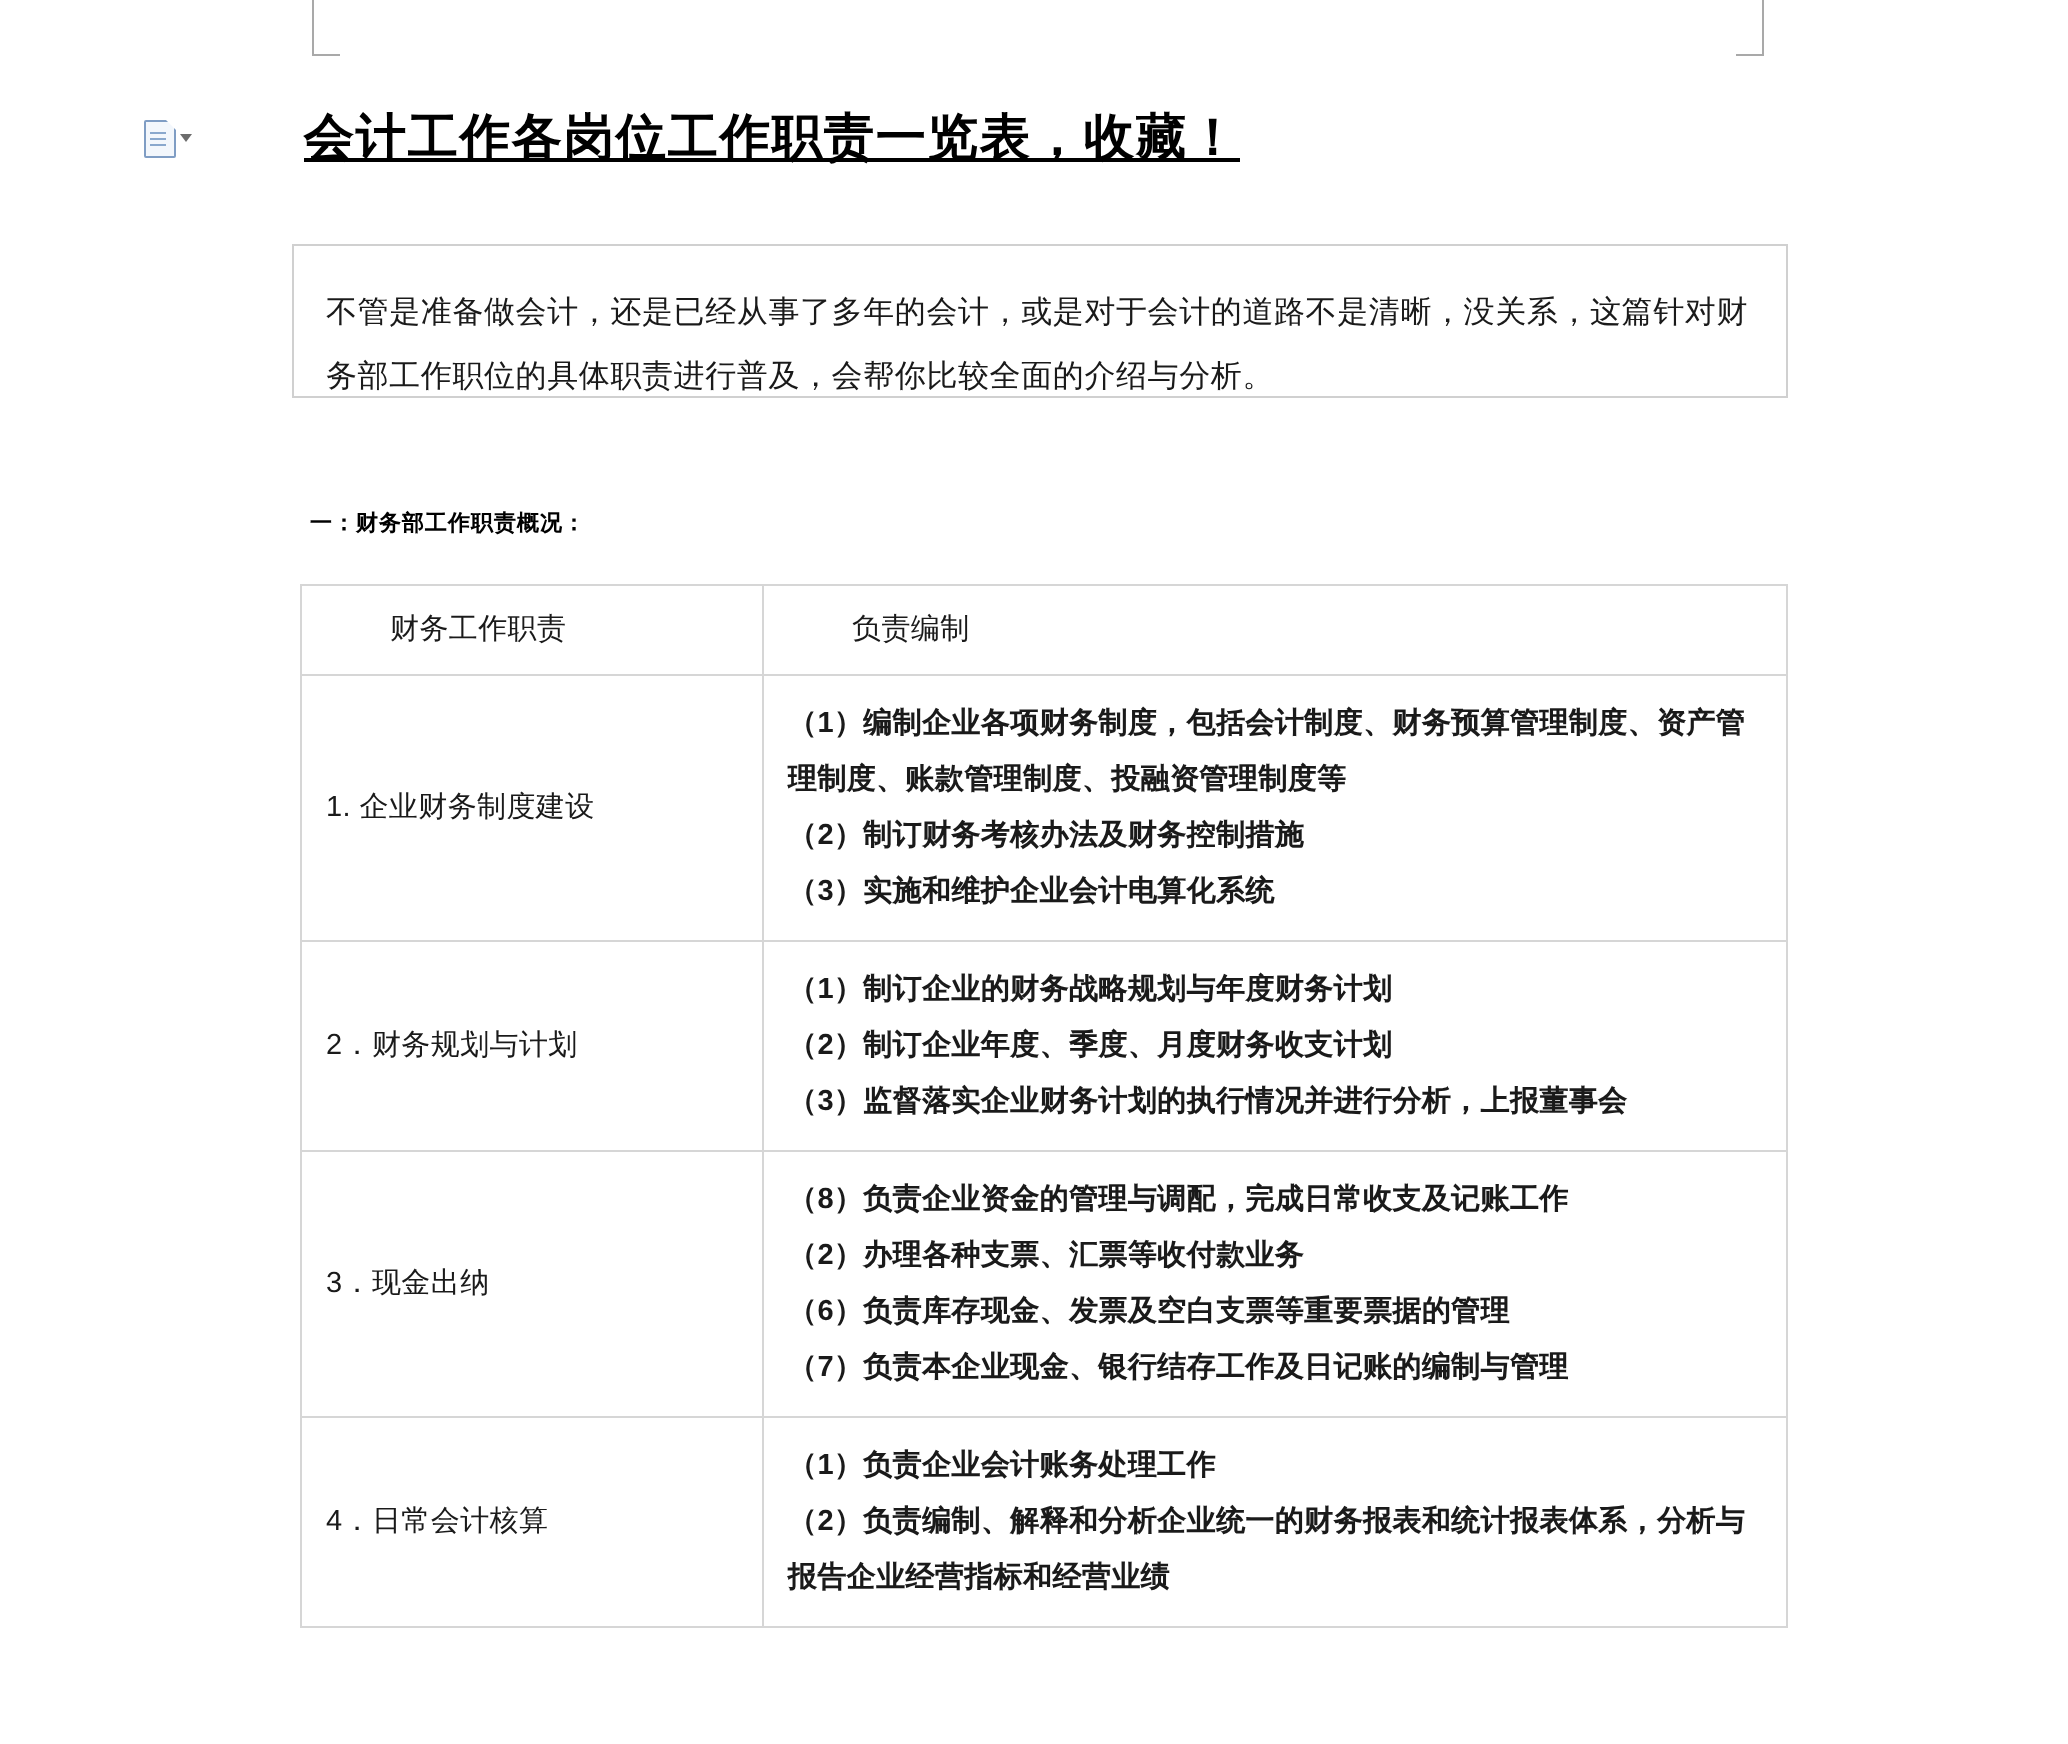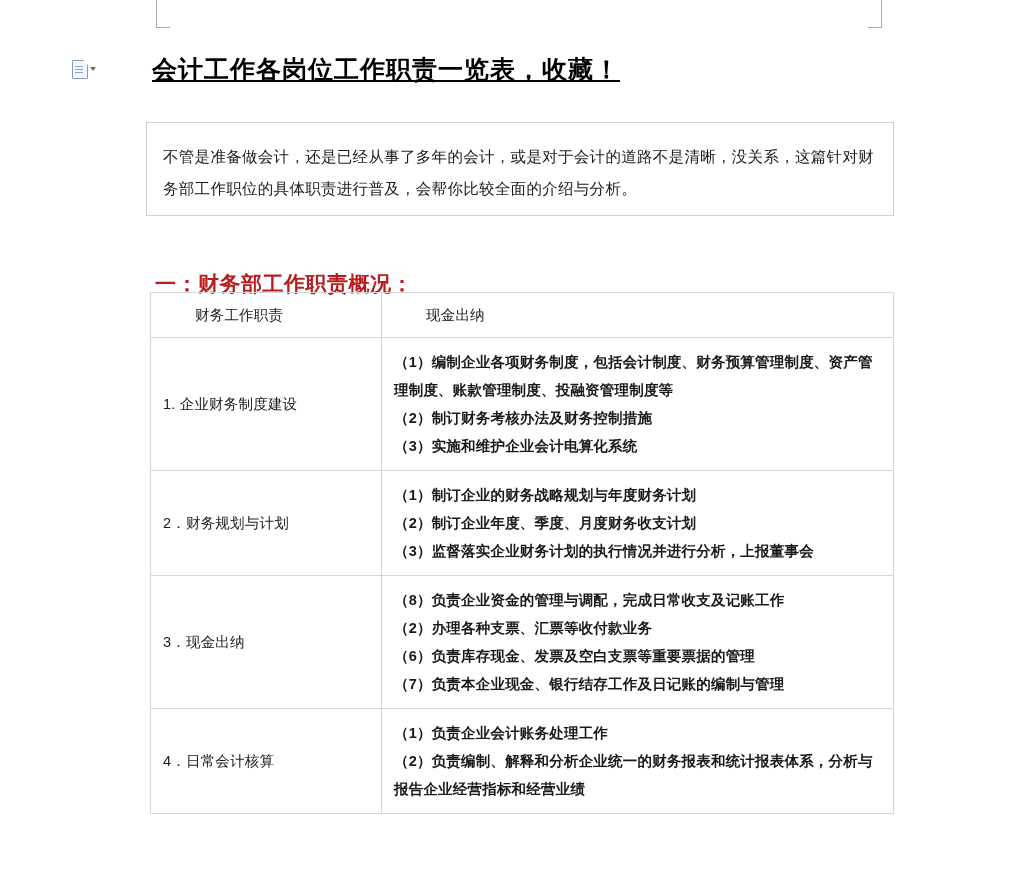--- a/index.html
+++ b/index.html
@@ -94,42 +94,41 @@
     line-height: 34px;
     text-decoration: underline;
   }
 
   
   .intro-box {
     position: absolute;
     left: 146px;
     top: 122px;
     width: 748px;
-    height: 94px;
+    height: 77px;
     border: 1px solid #d0d0d0;
     box-sizing: border-box;
     padding: 18px 16px 0 16px;
   }
   .intro-text {
     font-size: 15.5px;
     line-height: 32px;
     color: #1a1a1a;
     letter-spacing: 0.3px;
   }
 
   
   .section-heading {
     position: absolute;
     left: 155px;
     top: 254px;
-    font-size: 21px;
+    font-size: 11px;
     font-weight: bold;
-    color: #b91c1c;
+    color: #000000;
     letter-spacing: 0.5px;
-    margin-top: 16px;
   }
 
   
   .resp-table {
     position: absolute;
     left: 150px;
     top: 292px;
     width: 744px;
     border-collapse: collapse;
     table-layout: fixed;
@@ -186,21 +185,21 @@
   <div class="intro-box">
     <div class="intro-text">不管是准备做会计，还是已经从事了多年的会计，或是对于会计的道路不是清晰，没关系，这篇针对财务部工作职位的具体职责进行普及，会帮你比较全面的介绍与分析。</div>
   </div>
 
   <div class="section-heading">一：财务部工作职责概况：</div>
 
   <table class="resp-table">
     <tbody>
         <tr class="head">
       <td class="col-role">财务工作职责</td>
-      <td>现金出纳</td>
+      <td>负责编制</td>
     </tr>
 
     <tr>
       <td class="col-role">1. 企业财务制度建设</td>
       <td class="detail">
         <span class="detail-line">（1）编制企业各项财务制度，包括会计制度、财务预算管理制度、资产管理制度、账款管理制度、投融资管理制度等</span>
         <span class="detail-line">（2）制订财务考核办法及财务控制措施</span>
         <span class="detail-line">（3）实施和维护企业会计电算化系统</span>
       </td>
     </tr>

